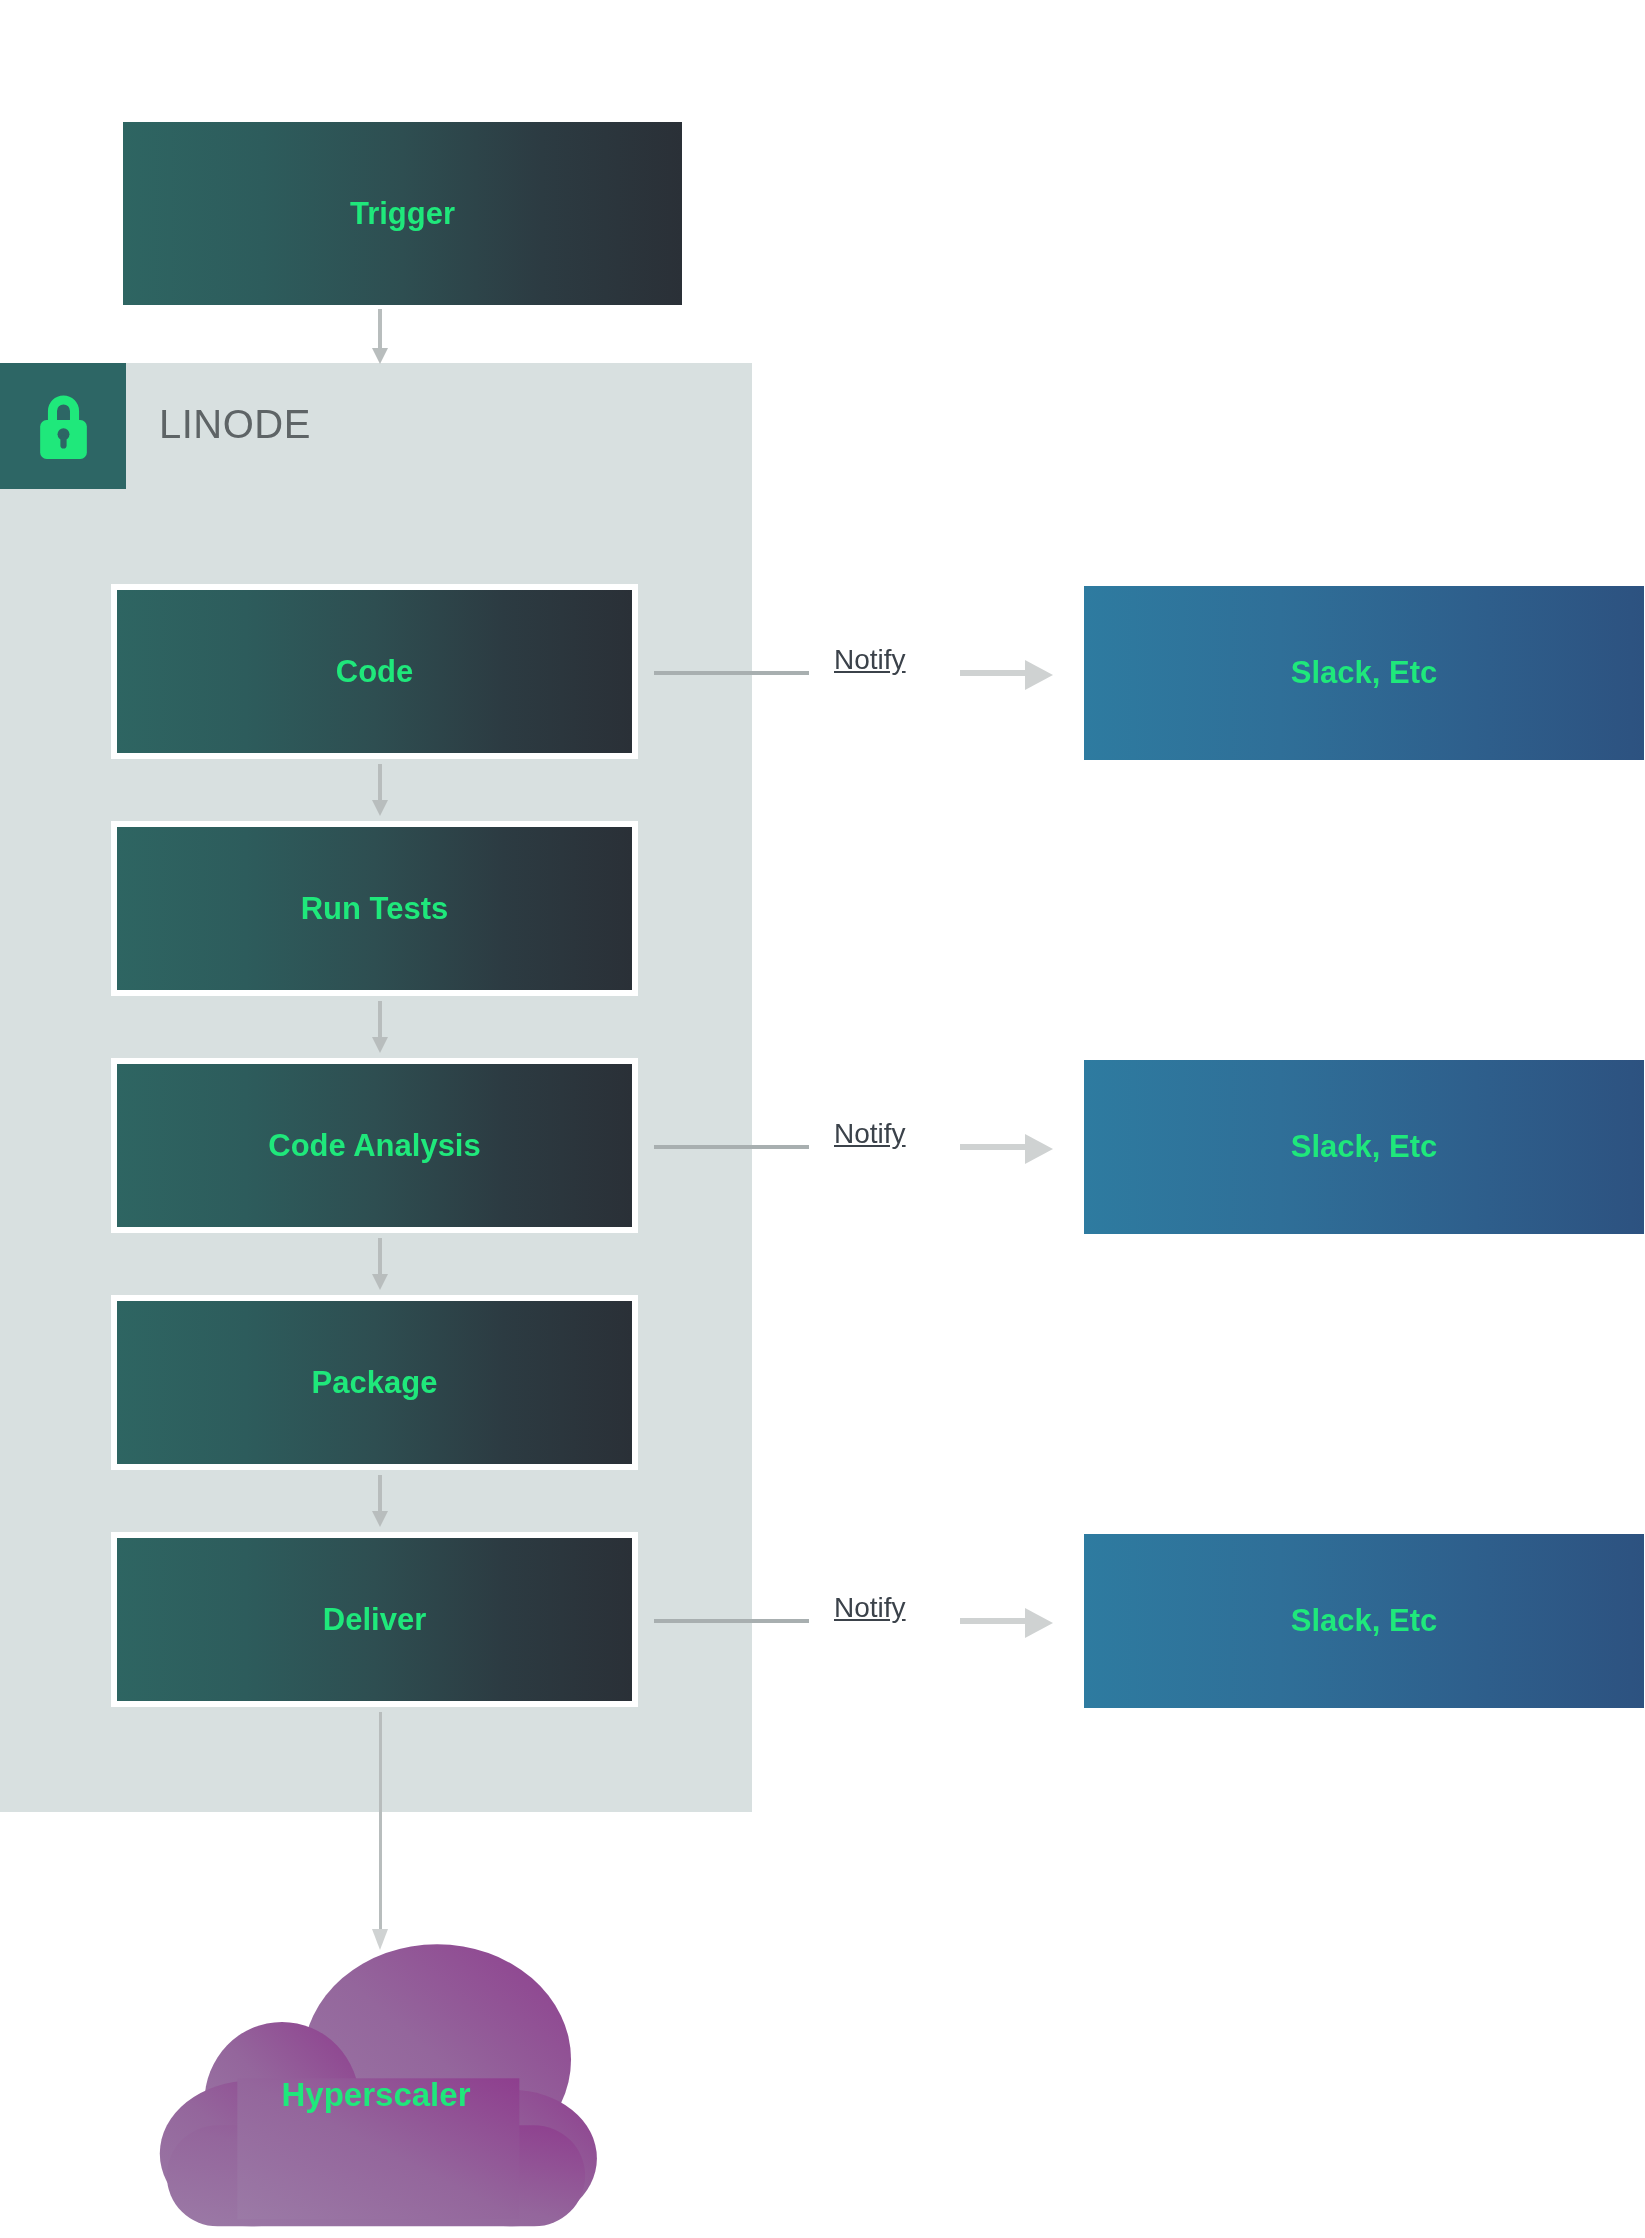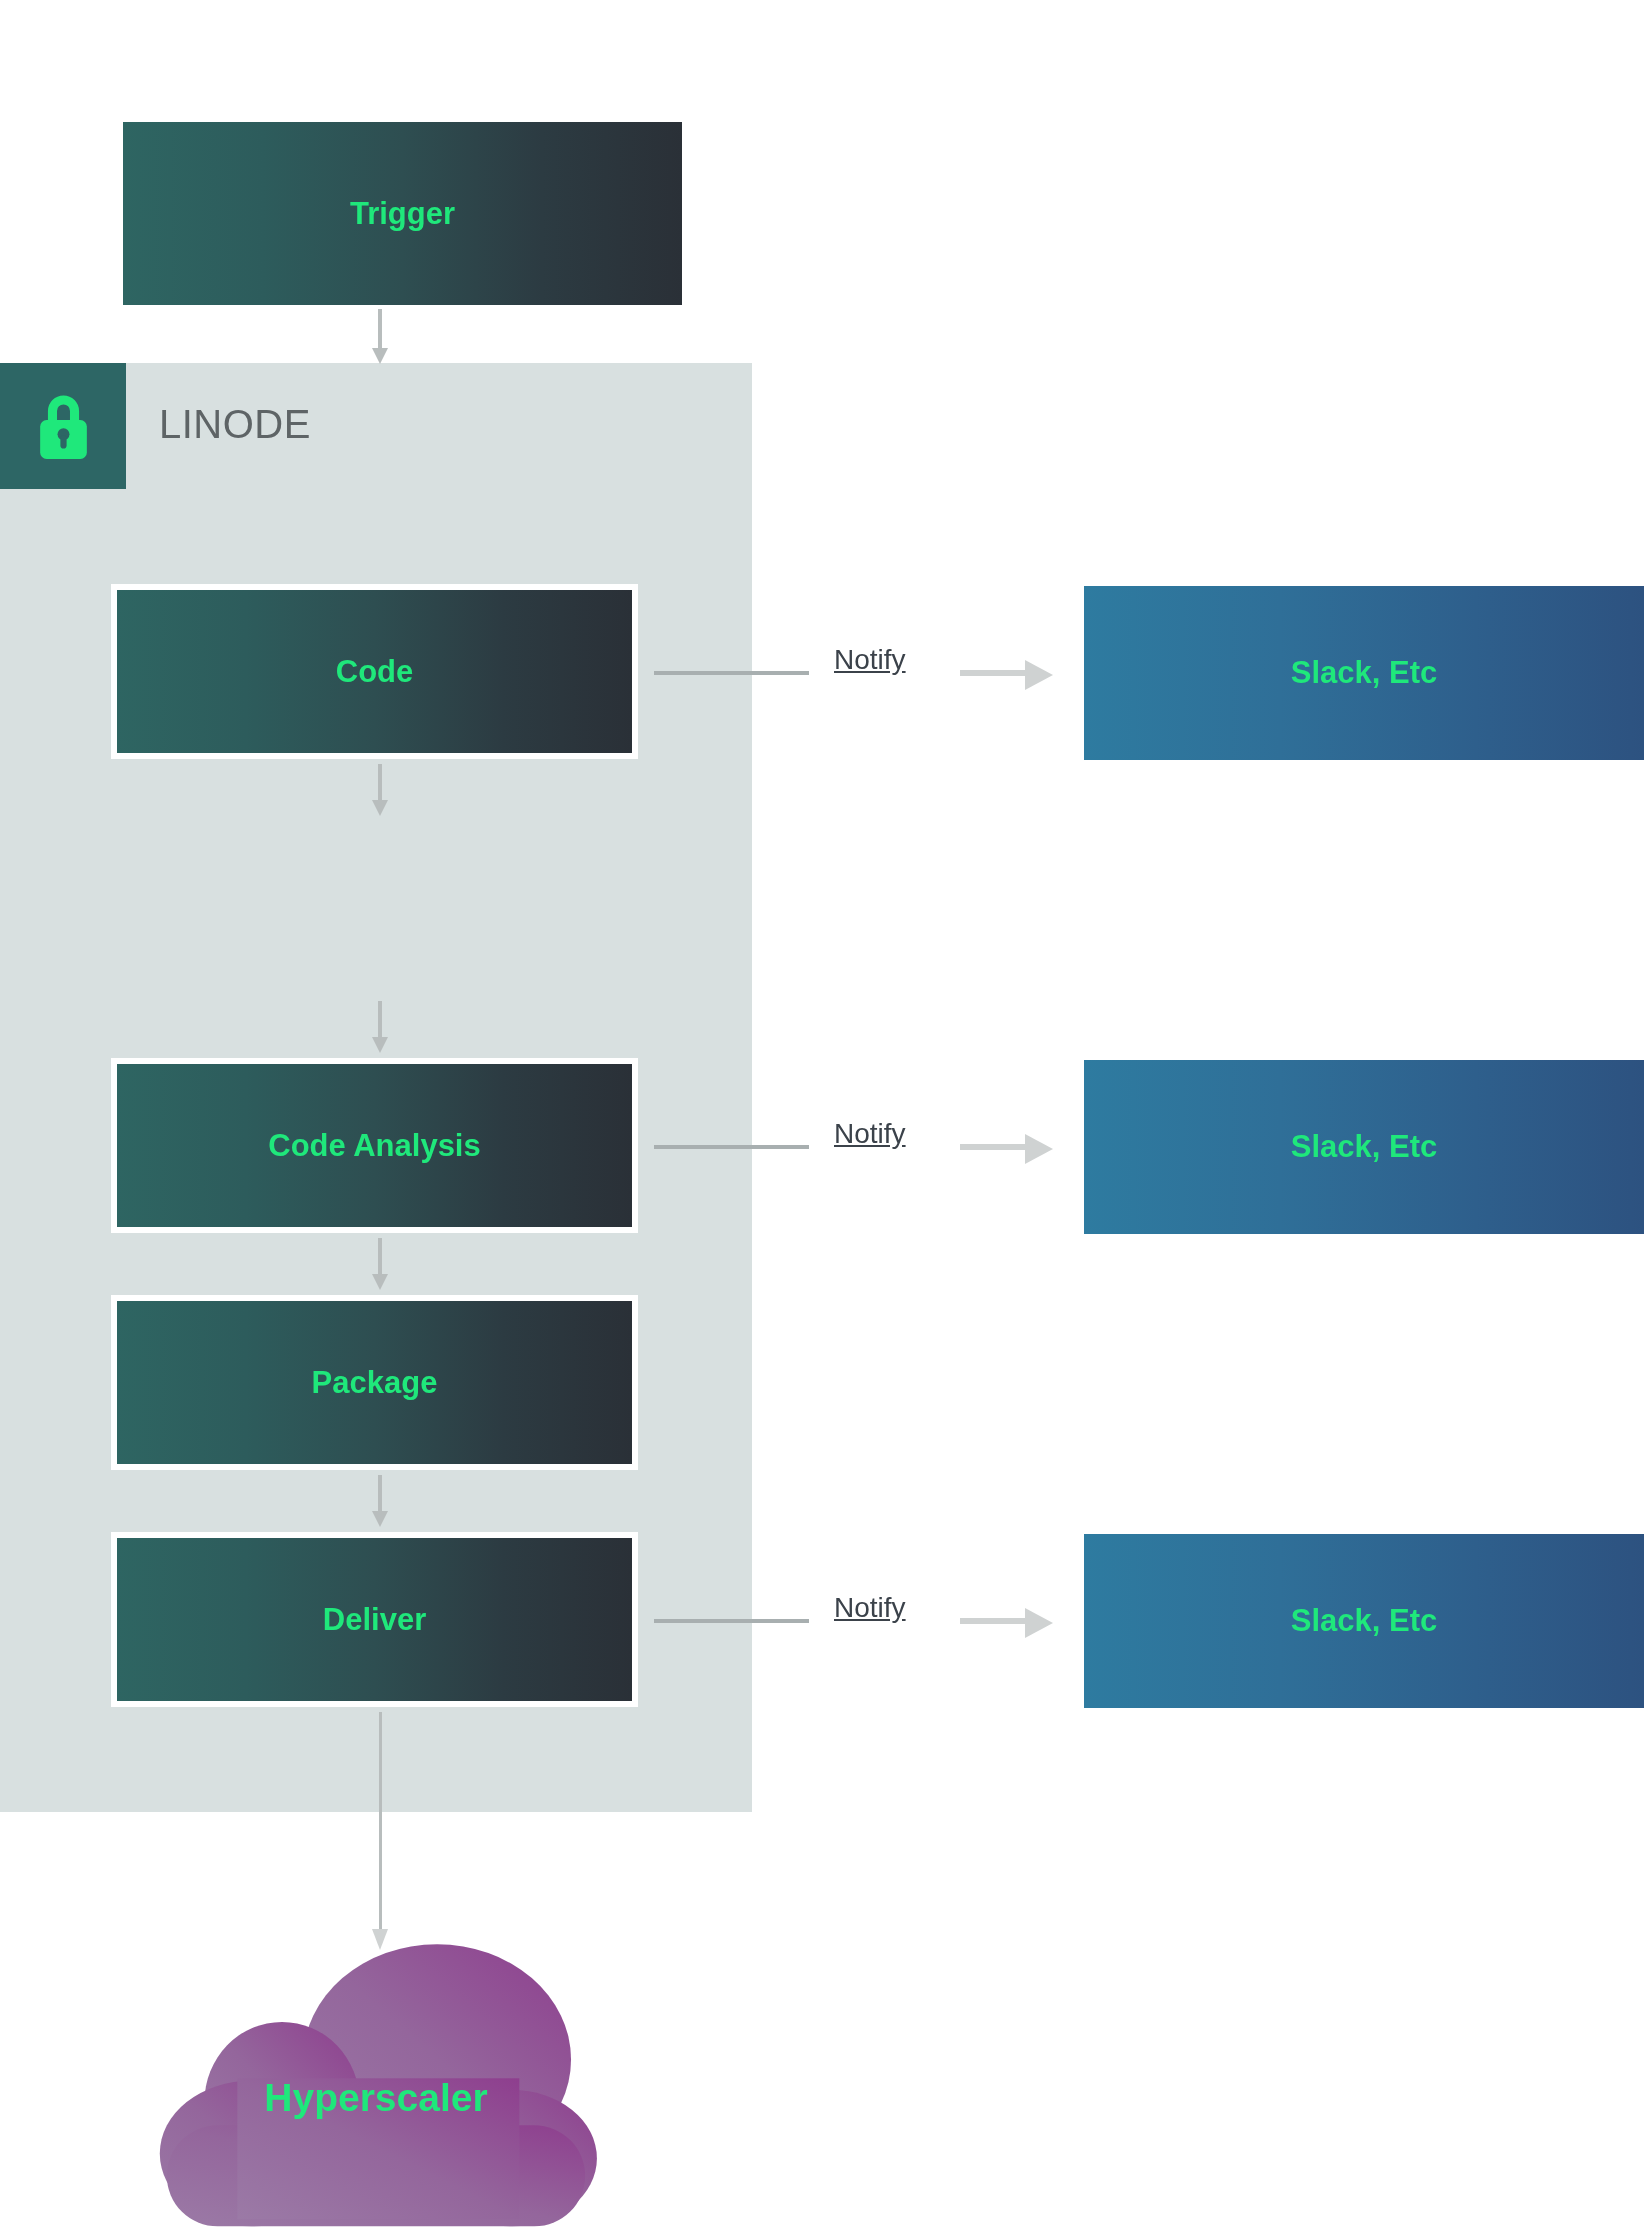--- a/index.html
+++ b/index.html
@@ -188,21 +188,21 @@
     width: 470px;
     height: 292px;
   }
   #cloud-label {
     position: absolute;
     left: 141px;
     top: 2076px;
     width: 470px;
     text-align: center;
     color: #1fe87b;
-    font-size: 39px;
+    font-size: 33px;
     font-weight: bold;
     white-space: nowrap;
   }
 </style>
 </head>
 <body>
 
 <div id="stage">
 
 
@@ -230,20 +230,25 @@
   <div class="stage-box" style="top:584px; height:175px;">
     <div class="inner">
       <span class="stage-label">Code</span>
     </div>
   </div>
   <div class="v-arrow" style="left:372px; top:764px; height:52px;">
     <div class="shaft"></div>
     <div class="head"></div>
   </div>
 
+  <div class="stage-box" style="top:821px; height:175px;">
+    <div class="inner">
+      <span class="stage-label">Run Tests</span>
+    </div>
+  </div>
   <div class="v-arrow" style="left:372px; top:1001px; height:52px;">
     <div class="shaft"></div>
     <div class="head"></div>
   </div>
 
   <div class="stage-box" style="top:1058px; height:175px;">
     <div class="inner">
       <span class="stage-label">Code Analysis</span>
     </div>
   </div>

